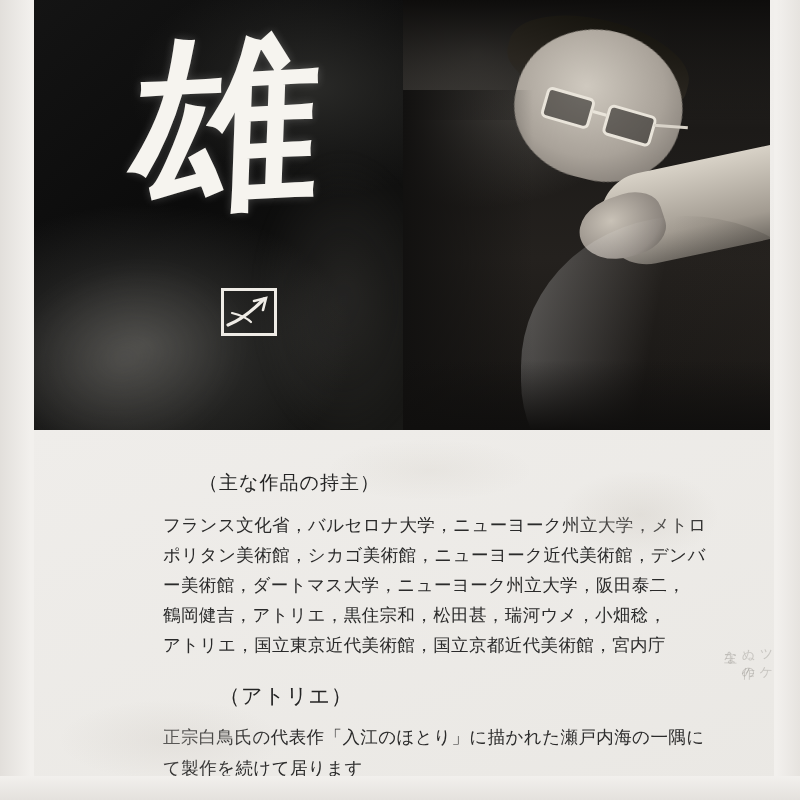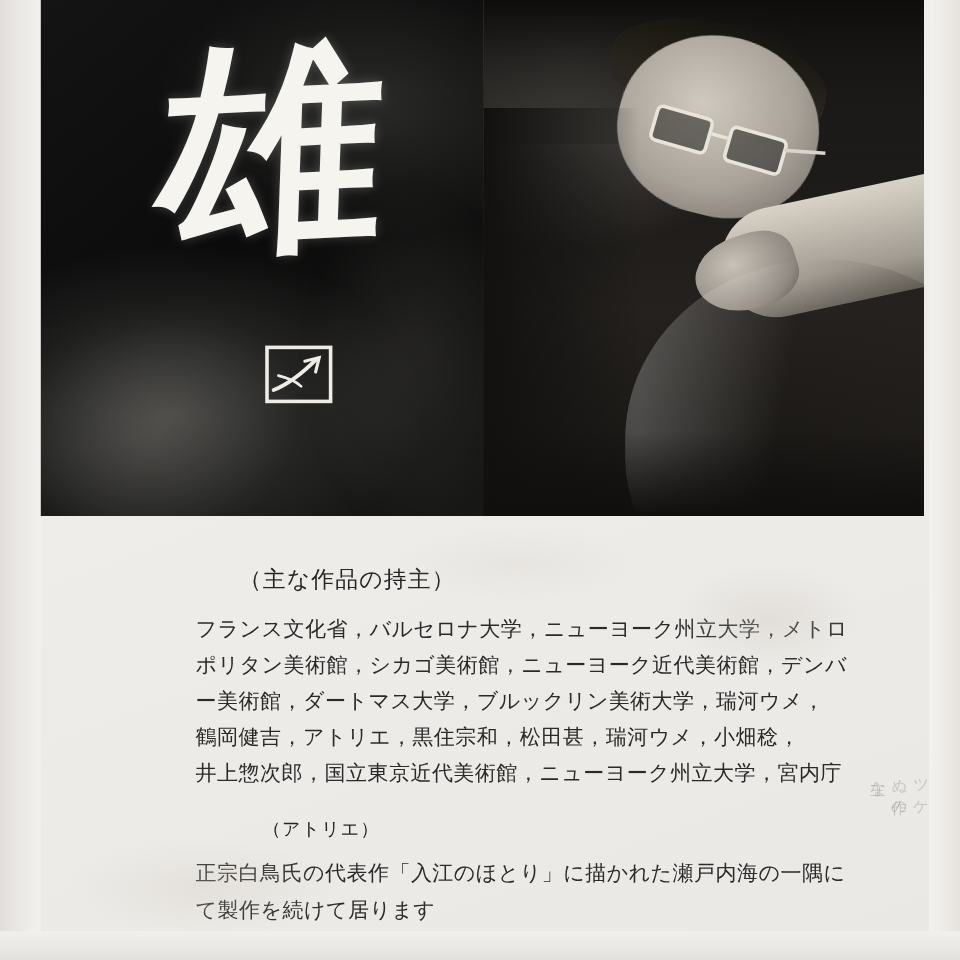--- a/index.html
+++ b/index.html
@@ -241,21 +241,21 @@
     line-height: 1.72;
     letter-spacing: 0.4px;
     font-family: "DejaVu Serif", serif;
     color: #2a2a2a;
   }
   .para .line { display: block; white-space: nowrap; }
 
   .heading2 {
     margin: 22px 0 0 0;
     padding-left: 186px;
-    font-size: 15px;
+    font-size: 21px;
     letter-spacing: 1px;
     font-family: Liberation Mono, monospace;
     color: #242424;
   }
 
   .para2 {
     margin: 12px 0 0 0;
     padding: 0 40px 0 130px;
     font-size: 17.5px;
     line-height: 1.72;
@@ -347,23 +347,23 @@
     </div>
   </div>
 
   <div class="body-text">
 
     <div class="heading">（主な作品の持主）</div>
 
     <div class="para">
       <span class="line">フランス文化省，バルセロナ大学，ニューヨーク州立大学，メトロ</span>
       <span class="line">ポリタン美術館，シカゴ美術館，ニューヨーク近代美術館，デンバ</span>
-      <span class="line">ー美術館，ダートマス大学，ブルックリン美術大学，瑞河ウメ，</span>
+      <span class="line">ー美術館，ダートマス大学，ニューヨーク州立大学，阪田泰二，</span>
       <span class="line">鶴岡健吉，アトリエ，黒住宗和，松田甚，瑞河ウメ，小畑稔，</span>
-      <span class="line">井上惣次郎，国立東京近代美術館，ニューヨーク州立大学，宮内庁</span>
+      <span class="line">アトリエ，国立東京近代美術館，国立京都近代美術館，宮内庁</span>
     </div>
 
     <div class="heading2">（アトリエ）</div>
 
     <div class="para2">
       <span class="line">正宗白鳥氏の代表作「入江のほとり」に描かれた瀬戸内海の一隅に</span>
       <span class="line">て製作を続けて居ります</span>
     </div>
 
     <div class="address">

